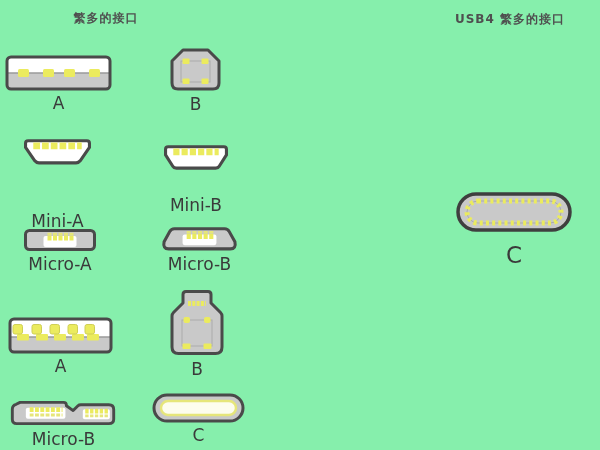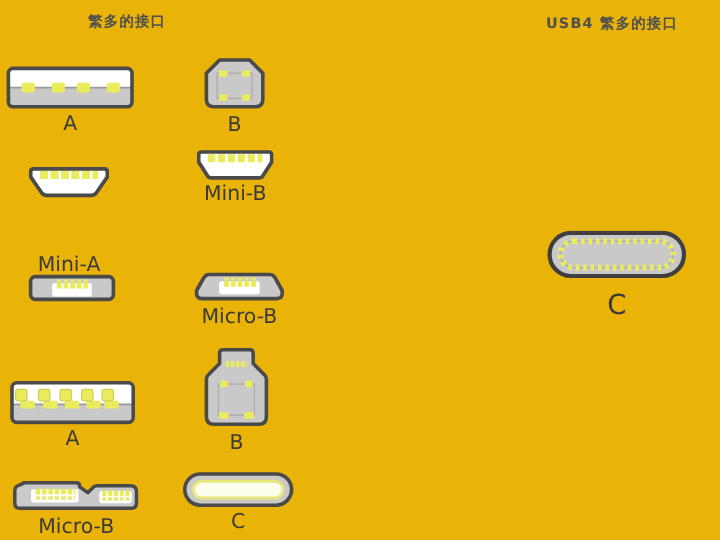--- a/index.html
+++ b/index.html
@@ -1,19 +1,19 @@
 <!DOCTYPE html>
 <html style="--body-gray: #c9c9c9; --outline-dark: #4a4a4a; --pin-yellow: #ebeb5e; --pin-soft: #e6e67a; --label-text: #3a3a3a; --title-text: #4f4f4f;"><head>
 <meta charset="utf-8">
 <style>
   html,body { margin:0; padding:0; }
   .screen {
     position: relative;
     width: 600px; height: 450px;
-    background: #eab308;
+    background: #86efac;
     overflow: hidden;
     font-family: "DejaVu Sans", "Liberation Sans", sans-serif;
   }
   .title {
     position: absolute;
     font-size: 12px;
     font-weight: bold;
     color: var(--title-text, #4f4f4f);
     text-align: center;
     letter-spacing: 1px;
@@ -81,35 +81,36 @@
     </div>
 
     <div class="block" style="left:24px; top:138px; width:67px;gap:44px;">
       <svg width="67" height="27" viewBox="0 0 65 26">
         <path class="sh f-white" stroke-width="3" d="M4,2.5 h57 q2.5,0 2.5,2.5 v4 l-9,13 q-1.5,2 -4,2 h-36 q-2.5,0 -4,-2 l-9,-13 v-4 q0,-2.5 2.5,-2.5 z"></path>
         <line class="teeth" x1="9" y1="7.5" x2="56" y2="7.5" stroke-width="6.5" stroke-dasharray="6.5 2"></line>
       </svg>
       <div class="lbl">Mini-A</div>
     </div>
 
-    <div class="block" style="left:164px; top:124px; width:64px;">
+    <div class="block" style="left:164px; top:144px; width:64px;gap:23px;">
       <svg width="64" height="26" viewBox="0 0 62 25">
         <path class="sh f-white" stroke-width="3" d="M4,2.5 h54 q2.5,0 2.5,2.5 v5.5 l-7,11 q-1,1.8 -3.5,1.8 h-38 q-2.5,0 -3.5,-1.8 l-7,-11 v-5.5 q0,-2.5 2.5,-2.5 z"></path>
         <line class="teeth" x1="9" y1="7.5" x2="53" y2="7.5" stroke-width="6.5" stroke-dasharray="6 2"></line>
       </svg>
       <div class="lbl">Mini-B</div>
     </div>
 
     <div class="block" style="left:23px; top:228px; width:74px;">
       <svg width="74" height="24" viewBox="0 0 73 24">
         <rect class="sh f-gray" x="2" y="2.5" width="69" height="19" rx="4" stroke-width="3"></rect>
         <rect class="f-white" x="20" y="8" width="33" height="11" rx="2"></rect>
         <line class="teeth2" x1="24" y1="6" x2="50" y2="6" stroke-width="2.5" stroke-dasharray="4 1.5"></line>
         <line class="teeth" x1="24" y1="10" x2="50" y2="10" stroke-width="5" stroke-dasharray="4 1.5"></line>
       </svg>
+      <div class="lbl">Micro-A</div>
     </div>
 
     <div class="block" style="left:160px; top:226px; width:79px;">
       <svg width="79" height="26" viewBox="0 0 77 25">
         <path class="sh f-gray" stroke-width="3" d="M14,2.5 h49 q3,0 4.5,2.8 l5.5,9.8 q1.5,7 -4.5,7 h-60 q-6,0 -4.5,-7 l5.5,-9.8 q1.5,-2.8 4.5,-2.8 z"></path>
         <rect class="f-white" x="22" y="8" width="33" height="10.5" rx="2"></rect>
         <line class="teeth2" x1="26" y1="6" x2="52" y2="6" stroke-width="2.5" stroke-dasharray="4 1.5"></line>
         <line class="teeth" x1="26" y1="10" x2="52" y2="10" stroke-width="5" stroke-dasharray="4 1.5"></line>
       </svg>
       <div class="lbl">Micro-B</div>

